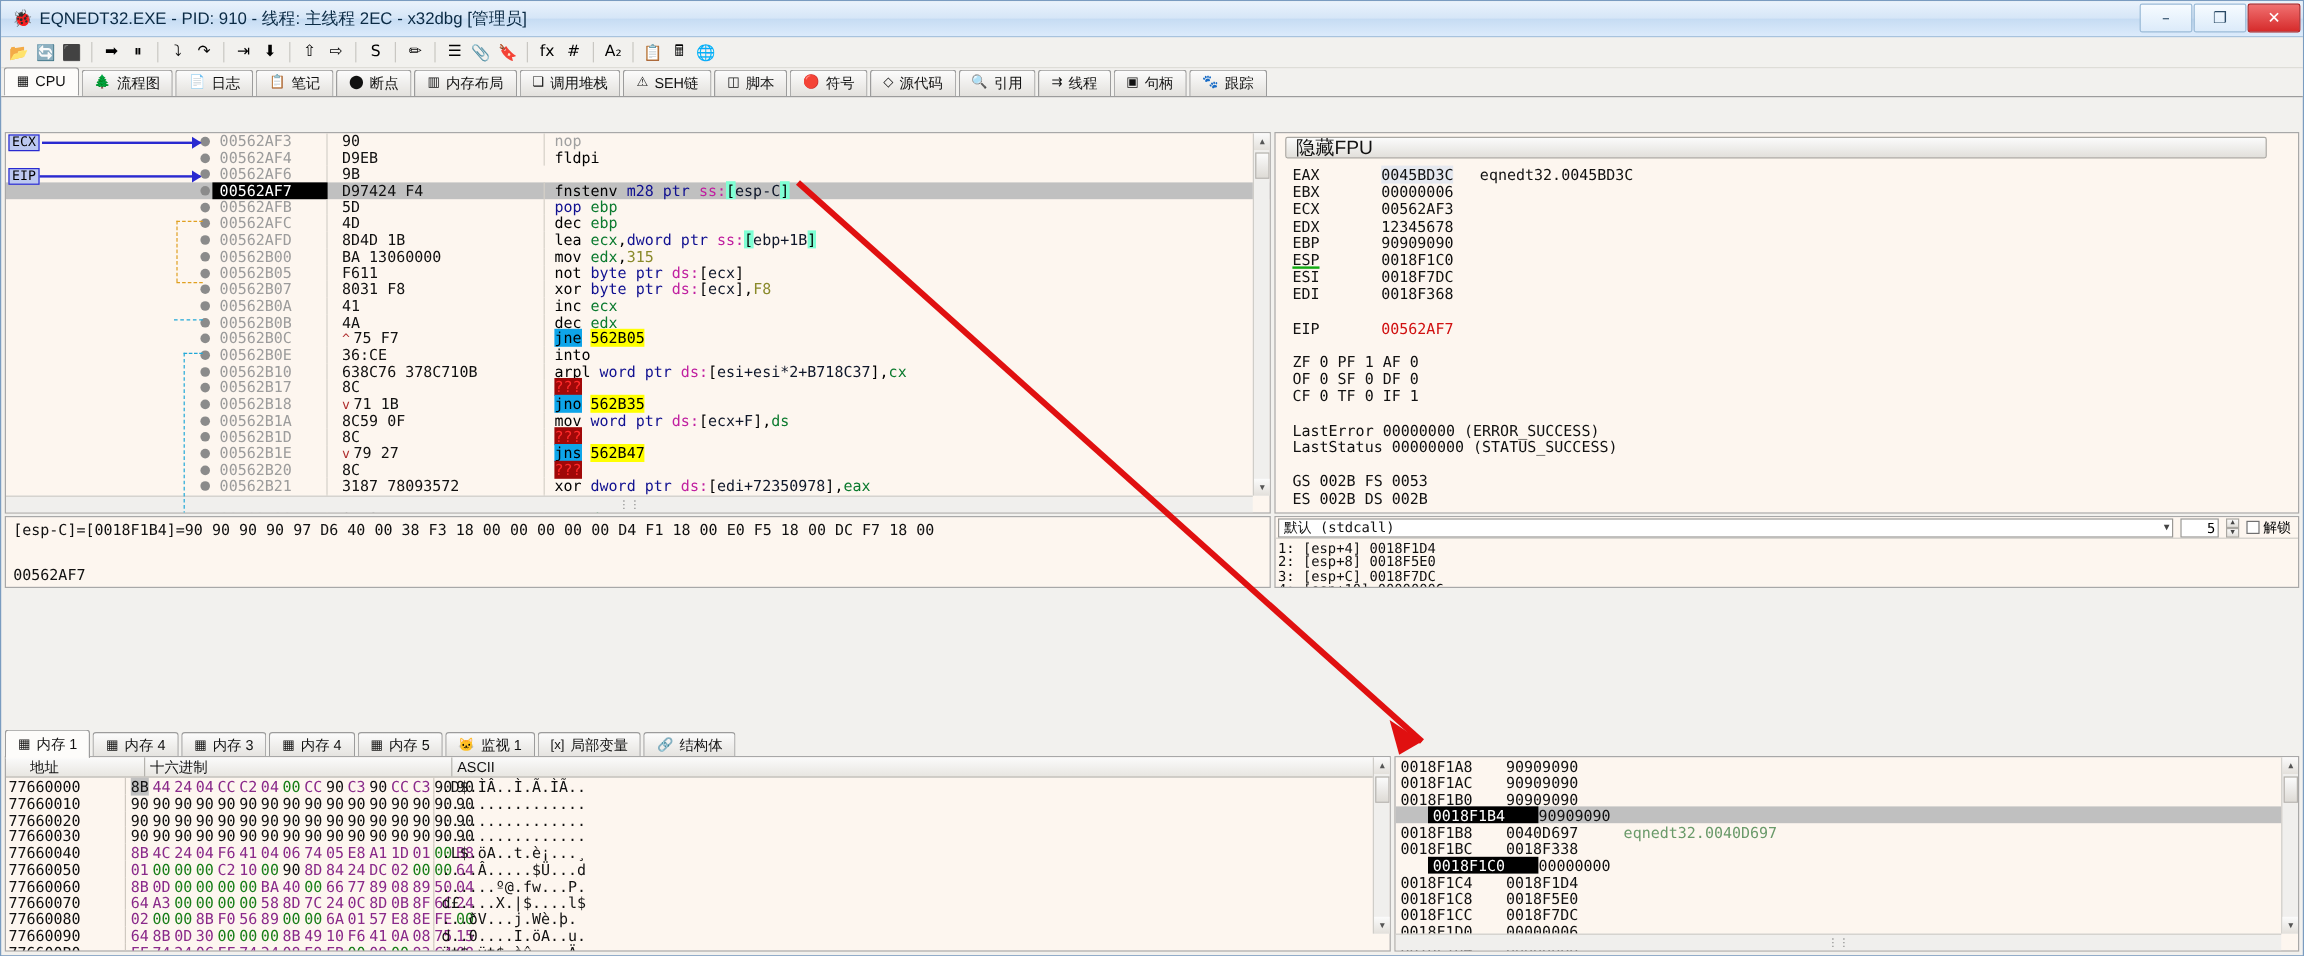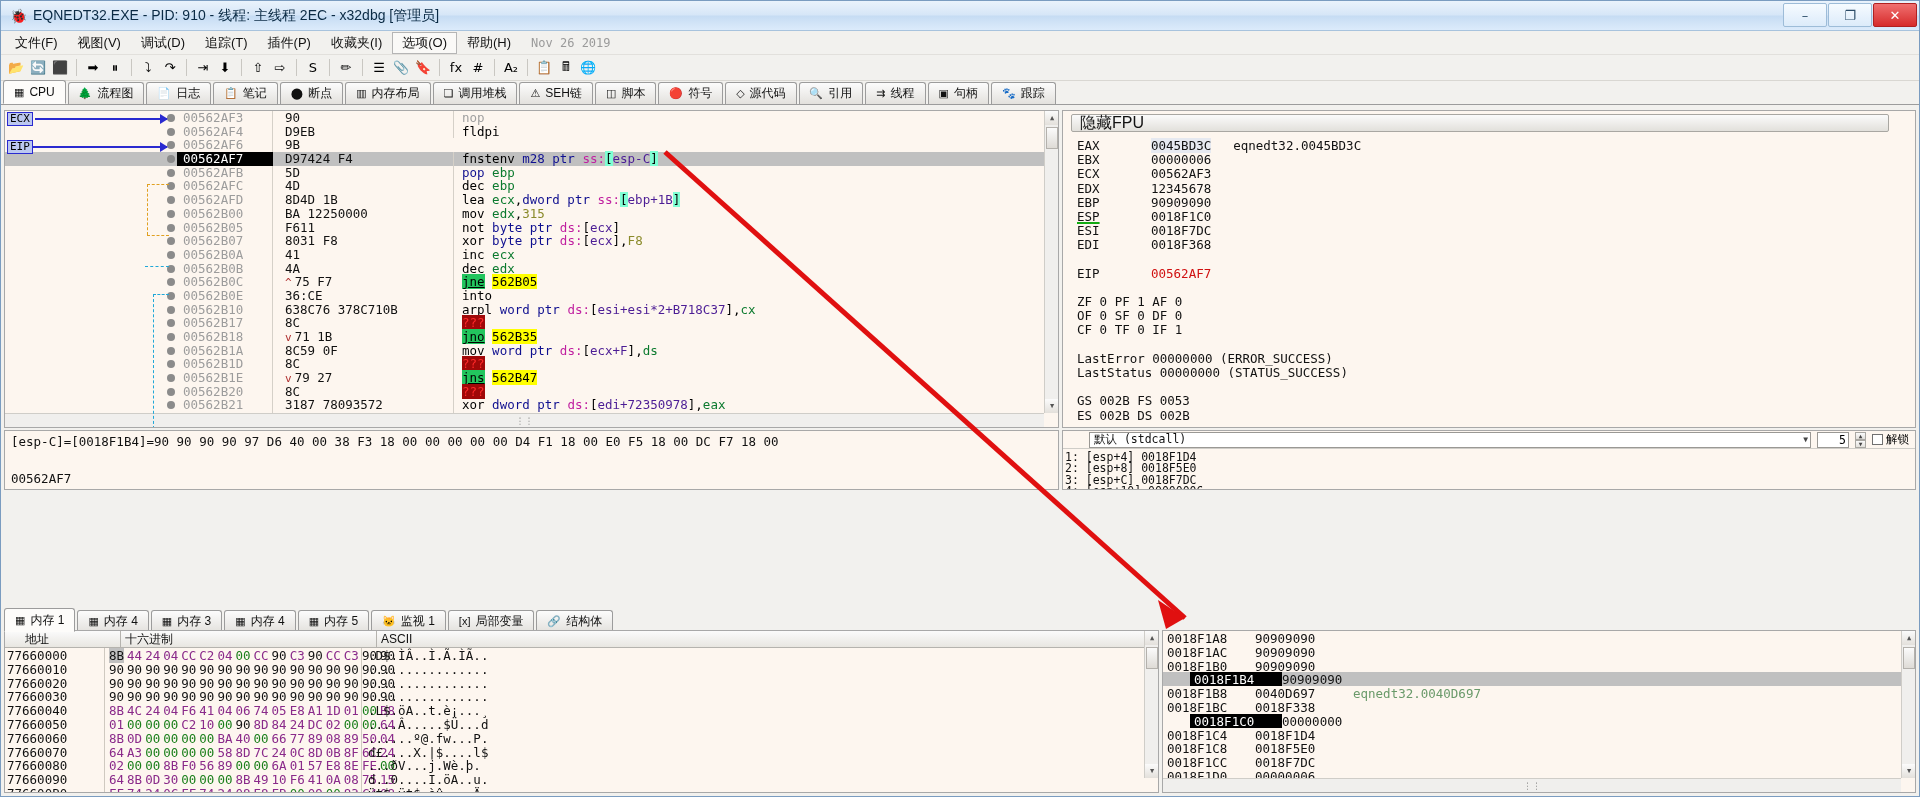--- a/index.html
+++ b/index.html
@@ -138,24 +138,24 @@
   .dtext {
     flex: 1; padding-left: 8px; height: 100%; line-height: 13.7px;
     border-left: 1px solid #d5d0c8;
   }
   .m-nop { color: #a0a0a0; }
   .m-mn  { color: #101090; }
   .m-mn2 { color: #000; }
   .m-reg { color: #0b7a2e; }
   .m-seg { color: #c020a0; }
   .m-num { color: #8a8a2a; }
-  .m-jmp { background: #22c55e; color: #000; text-decoration: underline; }
+  .m-jmp { background: #0ea5e9; color: #000; }
   .m-tgt { background: #ffff00; color: #000; }
   .m-bad { background: #a00808; color: #ff2a2a; }
-  .m-mem { color: #4c1d95; }
+  .m-mem { color: #0f172a; }
   .m-hl  { background: #7fffd4; color: #000; }
 
   
   .regarrow {
     position: absolute; height: 2px; background: #2a2ad0; z-index: 5;
   }
   .regarrow::after {
     content: ''; position: absolute; right: -1px; top: -4px;
     border-left: 8px solid #2a2ad0;
     border-top: 5px solid transparent; border-bottom: 5px solid transparent;
@@ -229,21 +229,21 @@
     background: #fdf6ef; border: 1px solid #a8a8a8; overflow: hidden;
     font-family: "DejaVu Sans Mono", monospace; font-size: 12px;
   }
   .stk-combo {
     height: 18px; display: flex; align-items: center; gap: 6px;
     background: #fdf6ef; border-bottom: 1px solid #cfcdc8; padding: 0 2px;
   }
   .combo {
     flex: 1; height: 16px; background: #fff; border: 1px solid #9a9894;
     display: flex; align-items: center; padding-left: 4px;
-    font-size: 11.5px; color: #111; margin-left: 24px;
+    font-size: 11.5px; color: #111;
   }
   .combo .arrow { margin-left: auto; margin-right: 2px; font-size: 8px; color: #444; }
   .spin {
     width: 32px; height: 16px; background: #fff; border: 1px solid #9a9894;
     display: flex; align-items: center; justify-content: flex-end;
     font-size: 11.5px; padding-right: 2px;
   }
   .spin-btns { width: 11px; height: 16px; display: flex; flex-direction: column; }
   .spin-btns div {
     flex: 1; background: linear-gradient(#fafafa, #e2e0db); border: 1px solid #a9a7a2;
@@ -312,31 +312,20 @@
     <div class="titlebar">
       <div class="title-icon">🐞</div>
       <div class="title-text">EQNEDT32.EXE - PID: 910 - 线程: 主线程 2EC - x32dbg [管理员]</div>
       <div class="win-btns">
         <div class="win-btn">–</div>
         <div class="win-btn">❐</div>
         <div class="win-btn close">✕</div>
       </div>
     </div>
 
-    <div class="menubar" id="menubar">
-        <div class="menu-item">文件(F)</div>
-        <div class="menu-item">视图(V)</div>
-        <div class="menu-item">调试(D)</div>
-        <div class="menu-item">追踪(T)</div>
-        <div class="menu-item">插件(P)</div>
-        <div class="menu-item">收藏夹(I)</div>
-        <div class="menu-item framed">选项(O)</div>
-        <div class="menu-item">帮助(H)</div>
-        <div class="menu-date">Nov 26 2019</div>
-      </div>
 
     <div class="toolbar" id="toolbar">
         <div class="tb-btn">📂</div>
         <div class="tb-btn">🔄</div>
         <div class="tb-btn">⬛</div>
         <div class="tb-sep"></div>
         <div class="tb-btn">➡</div>
         <div class="tb-btn">⏸</div>
         <div class="tb-sep"></div>
         <div class="tb-btn">⤵</div>
@@ -486,21 +475,21 @@
               </div>
               <div class="daddr">00562AFD</div>
               <div class="dbytes">8D4D 1B</div>
               <div class="dtext"><span class="m-mn2">lea</span> <span class="m-reg">ecx</span>,<span class="m-mn">dword ptr</span> <span class="m-seg">ss:</span><span class="m-hl">[</span><span class="m-mem">ebp+1B</span><span class="m-hl">]</span></div>
             </div>
             <div class="drow">
               <div class="dbpcol">
                 <div class="bpdot"></div>
               </div>
               <div class="daddr">00562B00</div>
-              <div class="dbytes">BA 12250000</div>
+              <div class="dbytes">BA 13060000</div>
               <div class="dtext"><span class="m-mn2">mov</span> <span class="m-reg">edx</span>,<span class="m-num">315</span></div>
             </div>
             <div class="drow">
               <div class="dbpcol">
                 <div class="bpdot"></div>
               </div>
               <div class="daddr">00562B05</div>
               <div class="dbytes">F611</div>
               <div class="dtext"><span class="m-mn2">not</span> <span class="m-mn">byte ptr</span> <span class="m-seg">ds:</span>[<span class="m-mem">ecx</span>]</div>
             </div>

